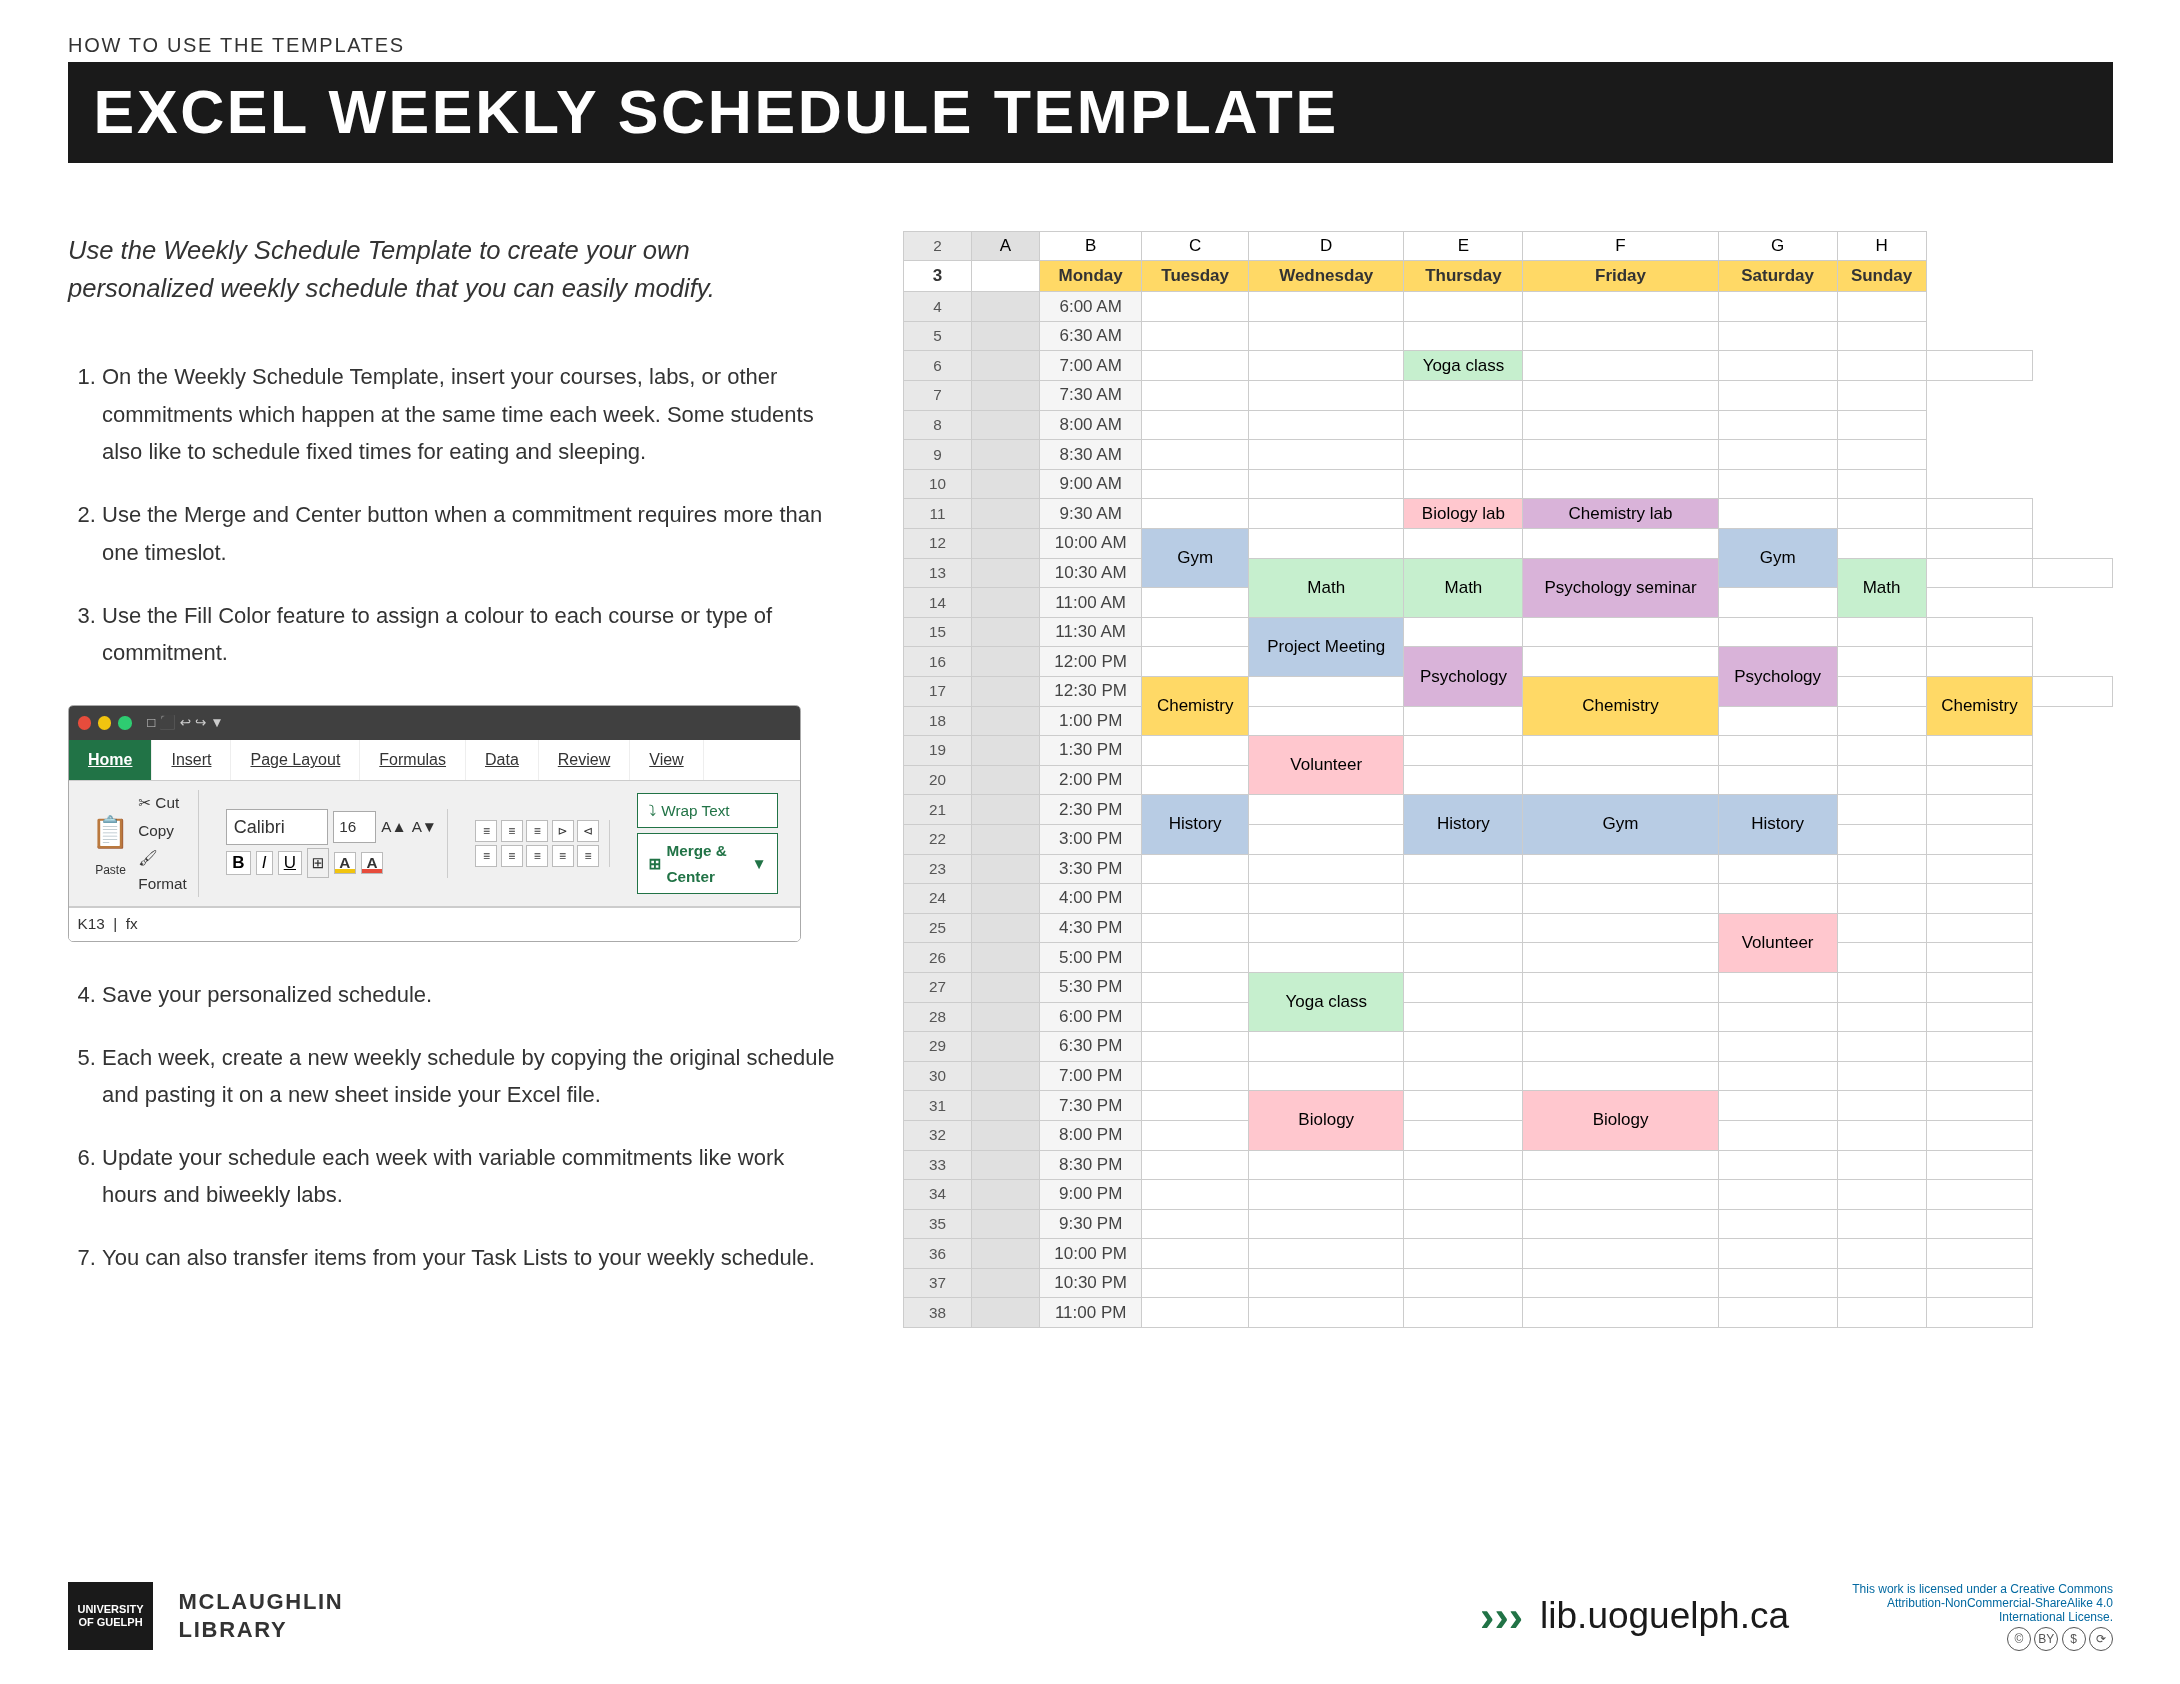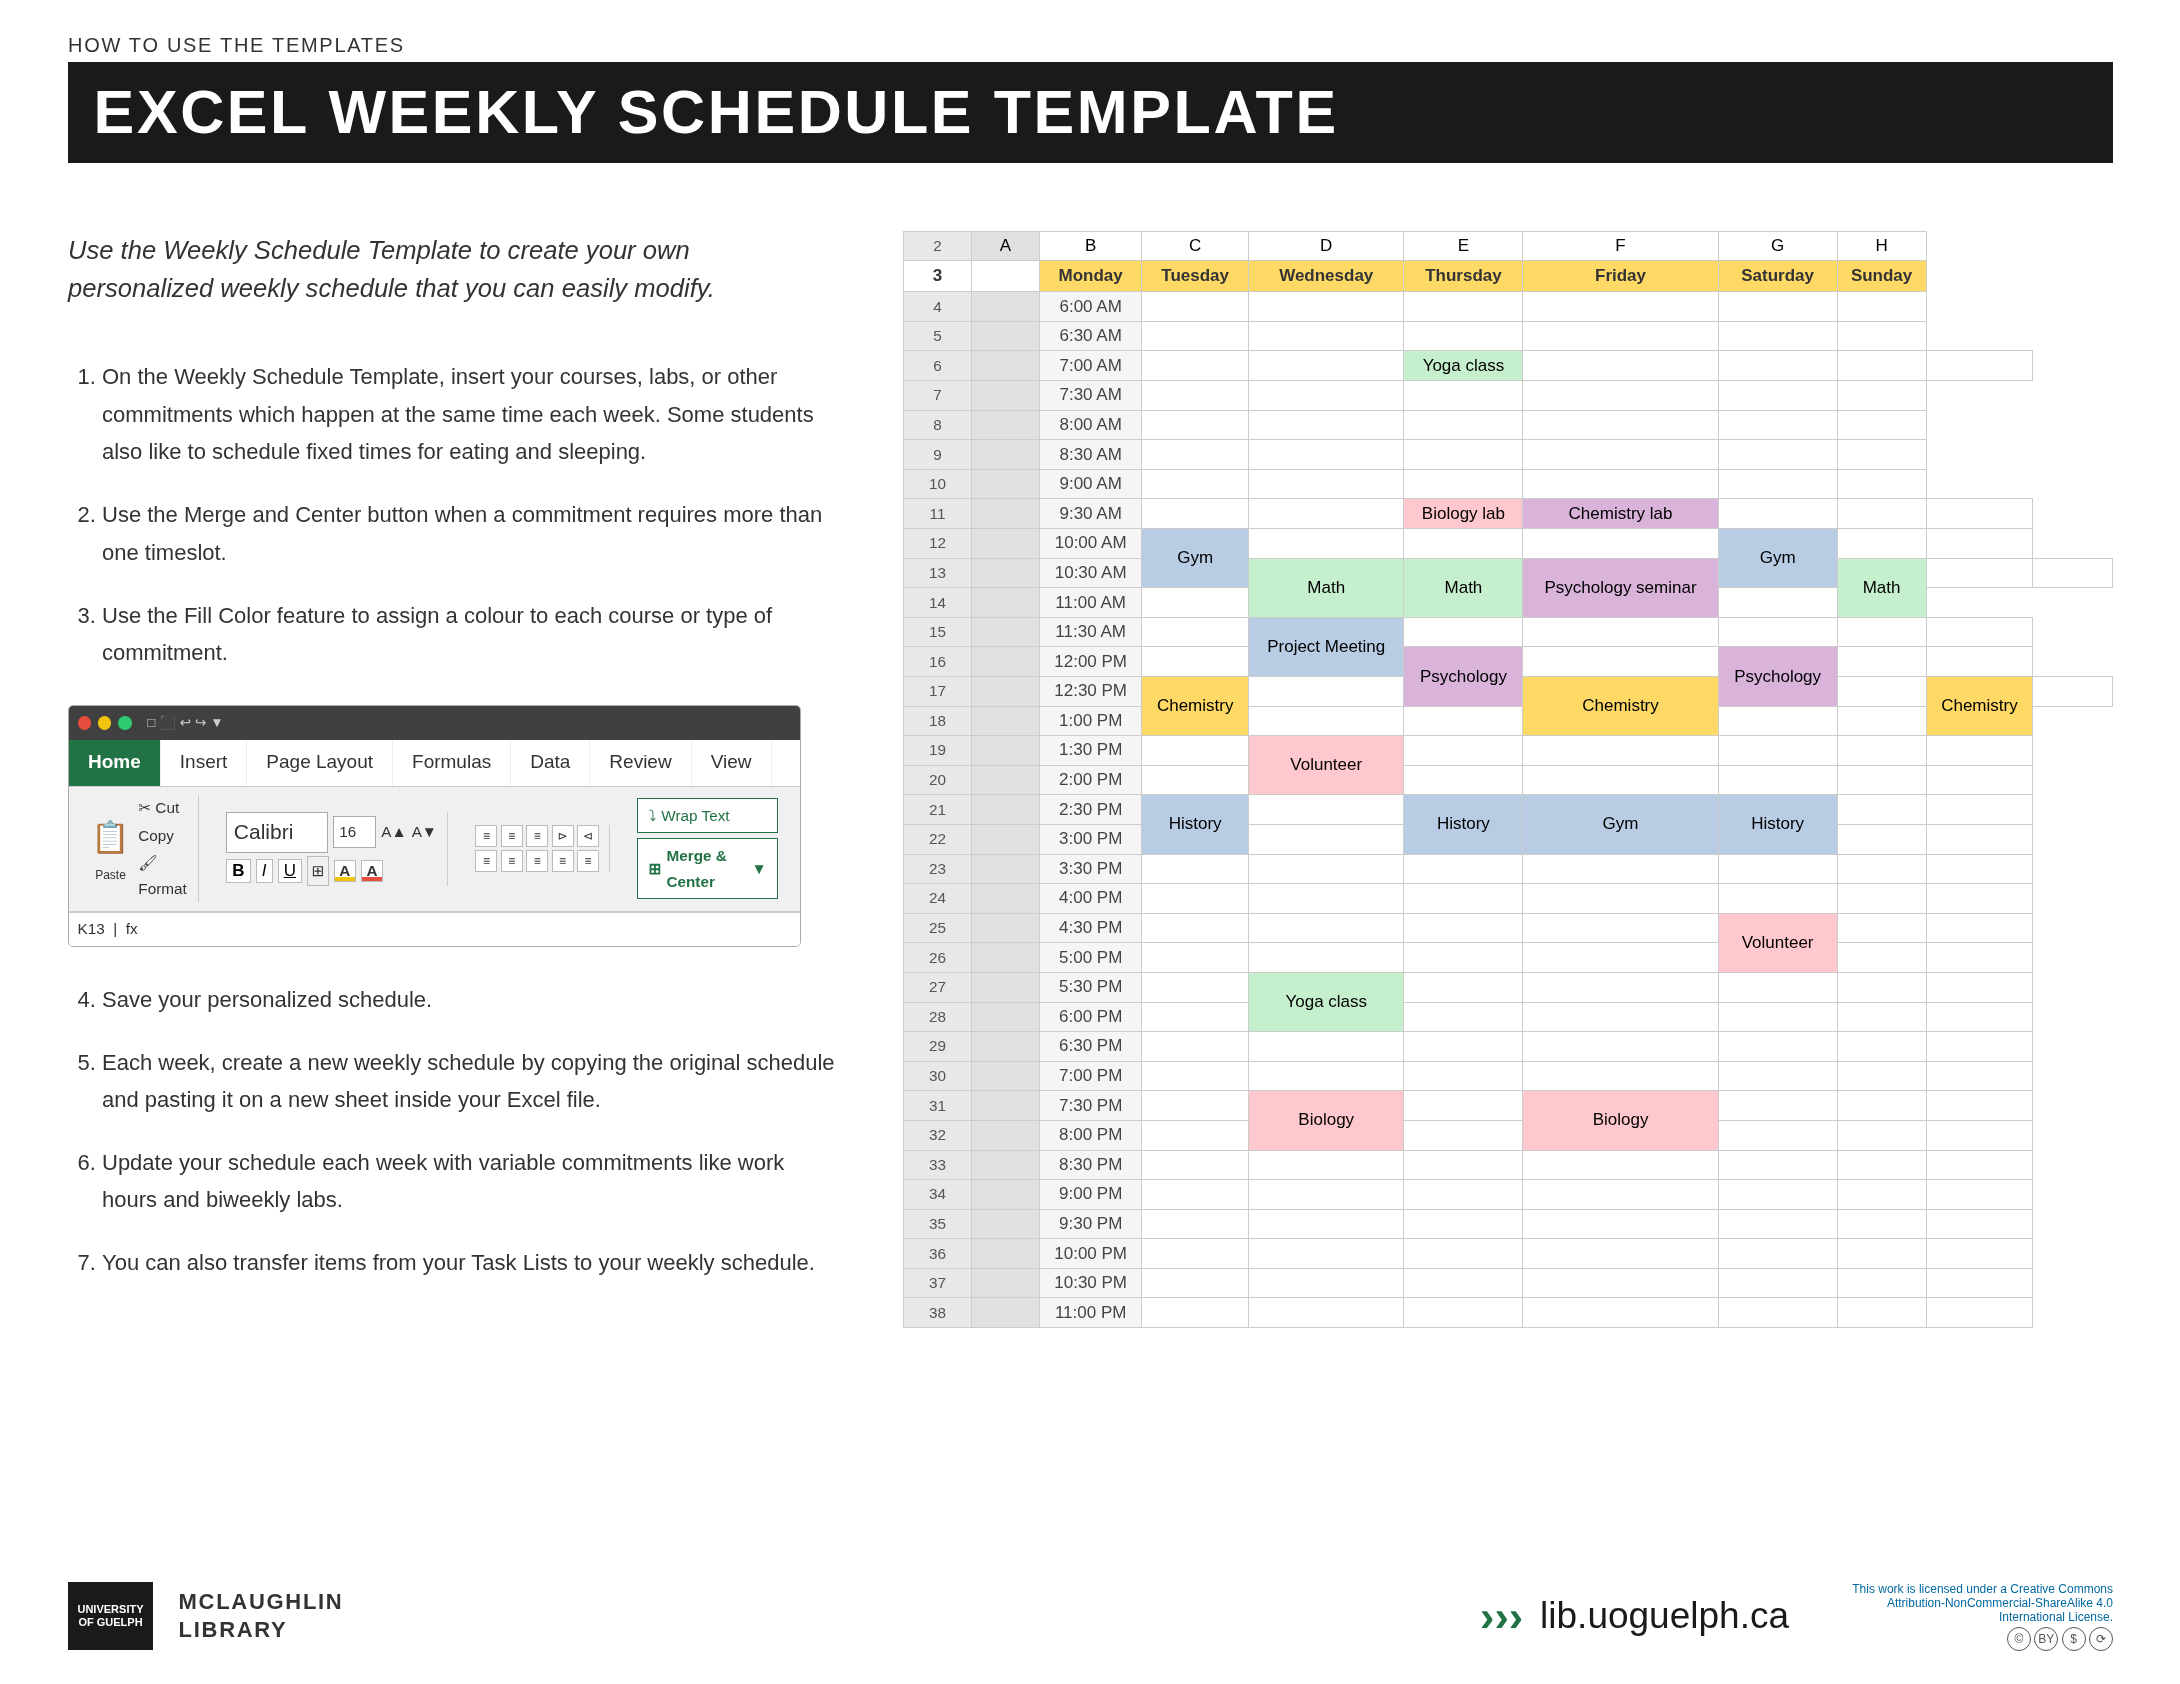--- a/index.html
+++ b/index.html
@@ -91,24 +91,25 @@
     .dot-yellow { background: #f1c40f; }
     .dot-green { background: #2ecc71; }
     .excel-ribbon-tabs {
       background: #fff;
       border-bottom: 0.9px solid #ccc;
       display: flex;
       gap: 0;
     }
     .ribbon-tab {
       padding: 6.8px 19px;
-      font-size: 19px;
+      font-size: 16px;
       color: #333;
       cursor: pointer;
       border-right: 0.9px solid #eee;
+      text-decoration: underline;
     }
     .ribbon-tab.active {
       background: #217346;
       color: #fff;
       font-weight: bold;
     }
     .excel-ribbon-content {
       background: #f0f0f0;
       padding: 8.5px 12px;
       display: flex;
@@ -138,21 +139,21 @@
     }
     .font-row1 {
       display: flex;
       align-items: center;
       gap: 5.1px;
       font-size: 15.3px;
     }
     .font-name-box {
       border: 0.9px solid #aaa;
       padding: 1.7px 6.8px;
-      font-size: 21px;
+      font-size: 18px;
       background: #fff;
       width: 102px;
     }
     .font-size-box {
       border: 0.9px solid #aaa;
       padding: 1.7px 5.1px;
       font-size: 15.3px;
       background: #fff;
       width: 43px;
     }

